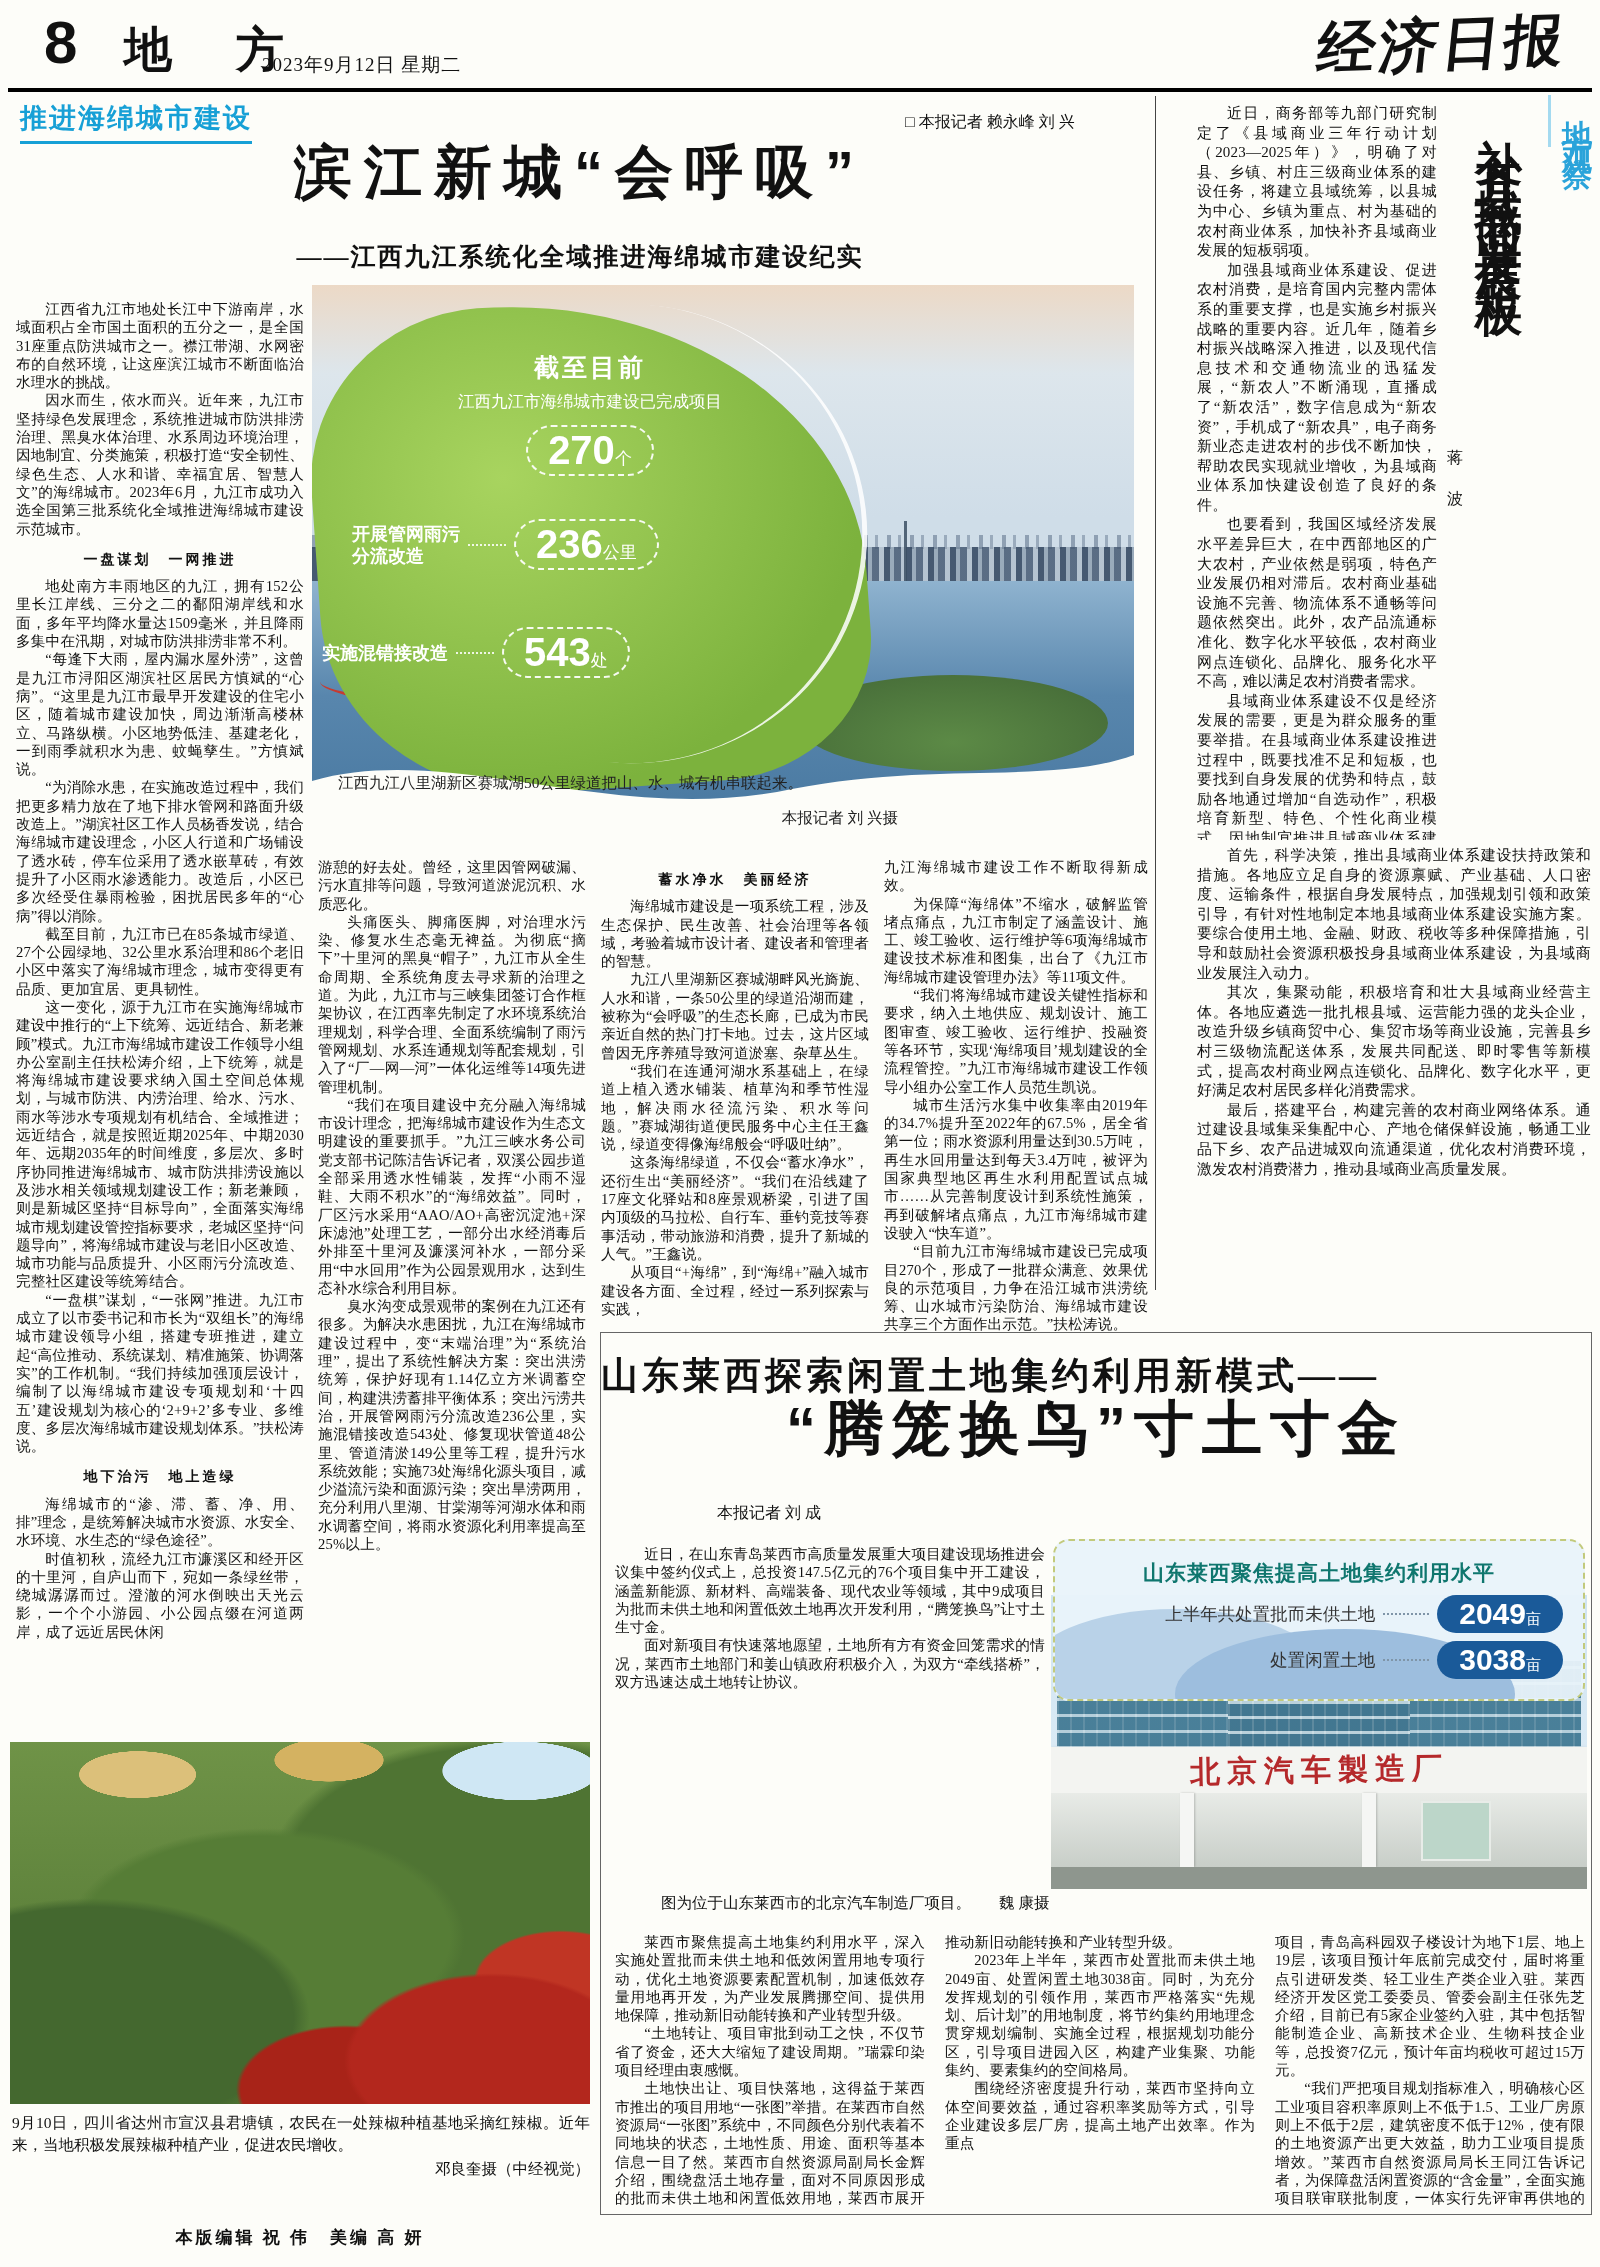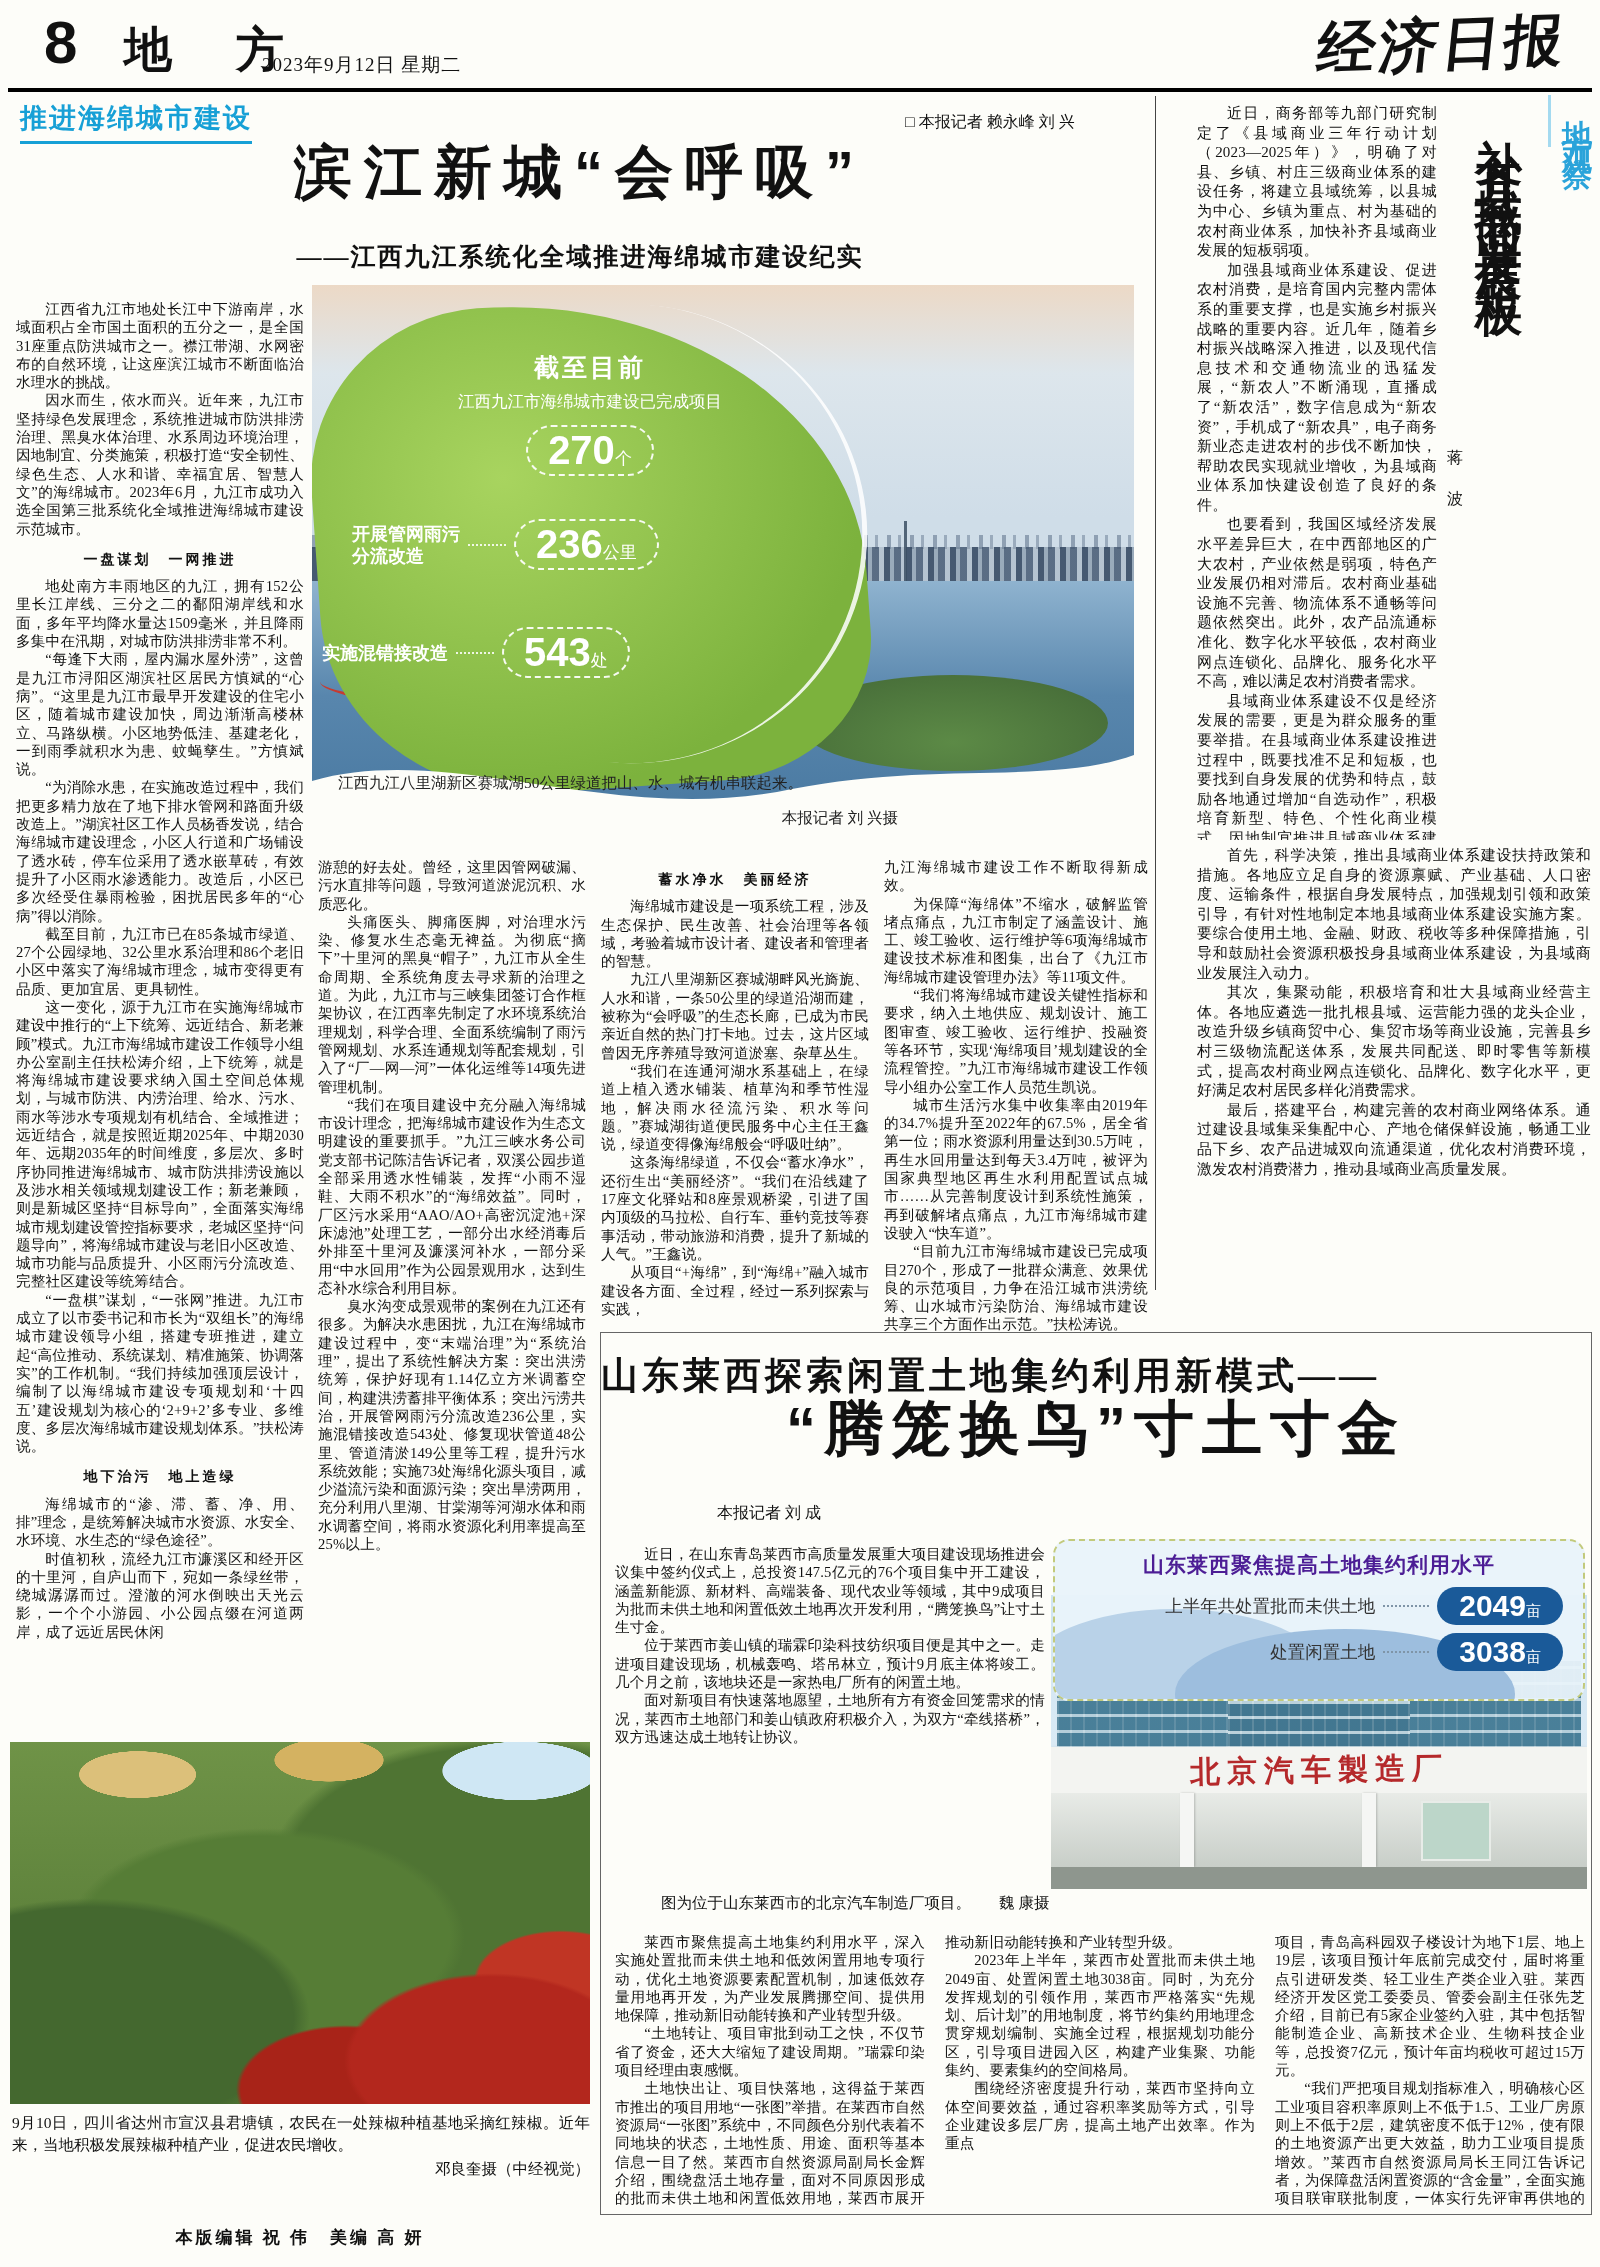--- a/index.html
+++ b/index.html
@@ -90,22 +90,22 @@
   .b-colA{left:14px;top:600px;width:310px;height:272px;}
   .b-colB{left:344px;top:600px;width:310px;height:272px;}
   .b-colC{left:674px;top:600px;width:310px;height:272px;}
   .b-caption{position:absolute;left:60px;top:560px;width:860px;font-size:15.5px;}
   .b-caption .credit{margin-left:28px;}
 
   .land-panel{position:absolute;left:452px;top:206px;width:532px;height:162px;border:2px dashed #c2ca7c;border-radius:16px;
               background:rgba(233,243,250,.95);z-index:3;overflow:hidden;}
   .land-hill{position:absolute;left:-30px;bottom:-40px;width:300px;height:130px;border-radius:50%;background:#b9d2e8;}
   .land-hill2{position:absolute;left:120px;bottom:-60px;width:340px;height:130px;border-radius:50%;background:#9dbede;}
-  .land-title{position:relative;margin-top:10px;text-align:center;font-family:"Liberation Sans",sans-serif;
-              font-size:21px;font-weight:bold;color:#4c1d95;letter-spacing:1px;}
+  .land-title{position:relative;margin-top:18px;text-align:center;font-family:"Liberation Sans",sans-serif;
+              font-size:21px;font-weight:bold;color:#0f766e;letter-spacing:1px;}
   .b-row{position:relative;display:flex;align-items:center;justify-content:flex-end;margin:8px 20px 0 0;}
   .b-row .lbl{font-size:17.5px;color:#333;font-family:"Liberation Sans",sans-serif;}
   .b-row .leader2{border-top:2px dotted #7f95a8;width:46px;margin:0 8px;}
   .bpill{background:#1a5a99;color:#fff;border-radius:30px;padding:2px 22px;font-family:Liberation Sans, sans-serif;font-weight:bold;white-space:nowrap;}
   .bpill .num{font-size:30px;}
   .bpill .unit{font-size:15px;font-weight:normal;}
 
   .factory-photo{position:absolute;left:450px;top:262px;width:536px;height:294px;overflow:hidden;background:linear-gradient(#cfe4f2,#dcebf5 60%);z-index:1;}
   .bp-wing{position:absolute;top:66px;height:88px;
      background:linear-gradient(180deg,#7fb3cd,#49859f),;
@@ -245,21 +245,20 @@
   <div class="vauthor">蒋 波</div>
   <div class="vtitle">补齐县域商业发展短板</div>
   <div class="vlabel">地方观察</div>
 
   <div class="bottom-box">
     <div class="b-kicker">山东莱西探索闲置土地集约利用新模式——</div>
     <div class="b-title">“腾笼换鸟”寸土寸金</div>
     <div class="b-byline">本报记者 刘 成</div>
     <div class="ncol b-intro">
         <p class="para">近日，在山东青岛莱西市高质量发展重大项目建设现场推进会议集中签约仪式上，总投资147.5亿元的76个项目集中开工建设，涵盖新能源、新材料、高端装备、现代农业等领域，其中9成项目为批而未供土地和闲置低效土地再次开发利用，“腾笼换鸟”让寸土生寸金。</p>
-        <p class="para">位于莱西市姜山镇的瑞霖印染科技纺织项目便是其中之一。走进项目建设现场，机械轰鸣、塔吊林立，预计9月底主体将竣工。几个月之前，该地块还是一家热电厂所有的闲置土地。</p>
         <p class="para">面对新项目有快速落地愿望，土地所有方有资金回笼需求的情况，莱西市土地部门和姜山镇政府积极介入，为双方“牵线搭桥”，双方迅速达成土地转让协议。</p>
       </div>
 
     <div class="land-panel">
       <div class="land-hill"></div>
       <div class="land-hill2"></div>
       <div class="land-title">山东莱西聚焦提高土地集约利用水平</div>
       <div class="b-row">
         <span class="lbl">上半年共处置批而未供土地</span>
         <span class="leader2"></span>

